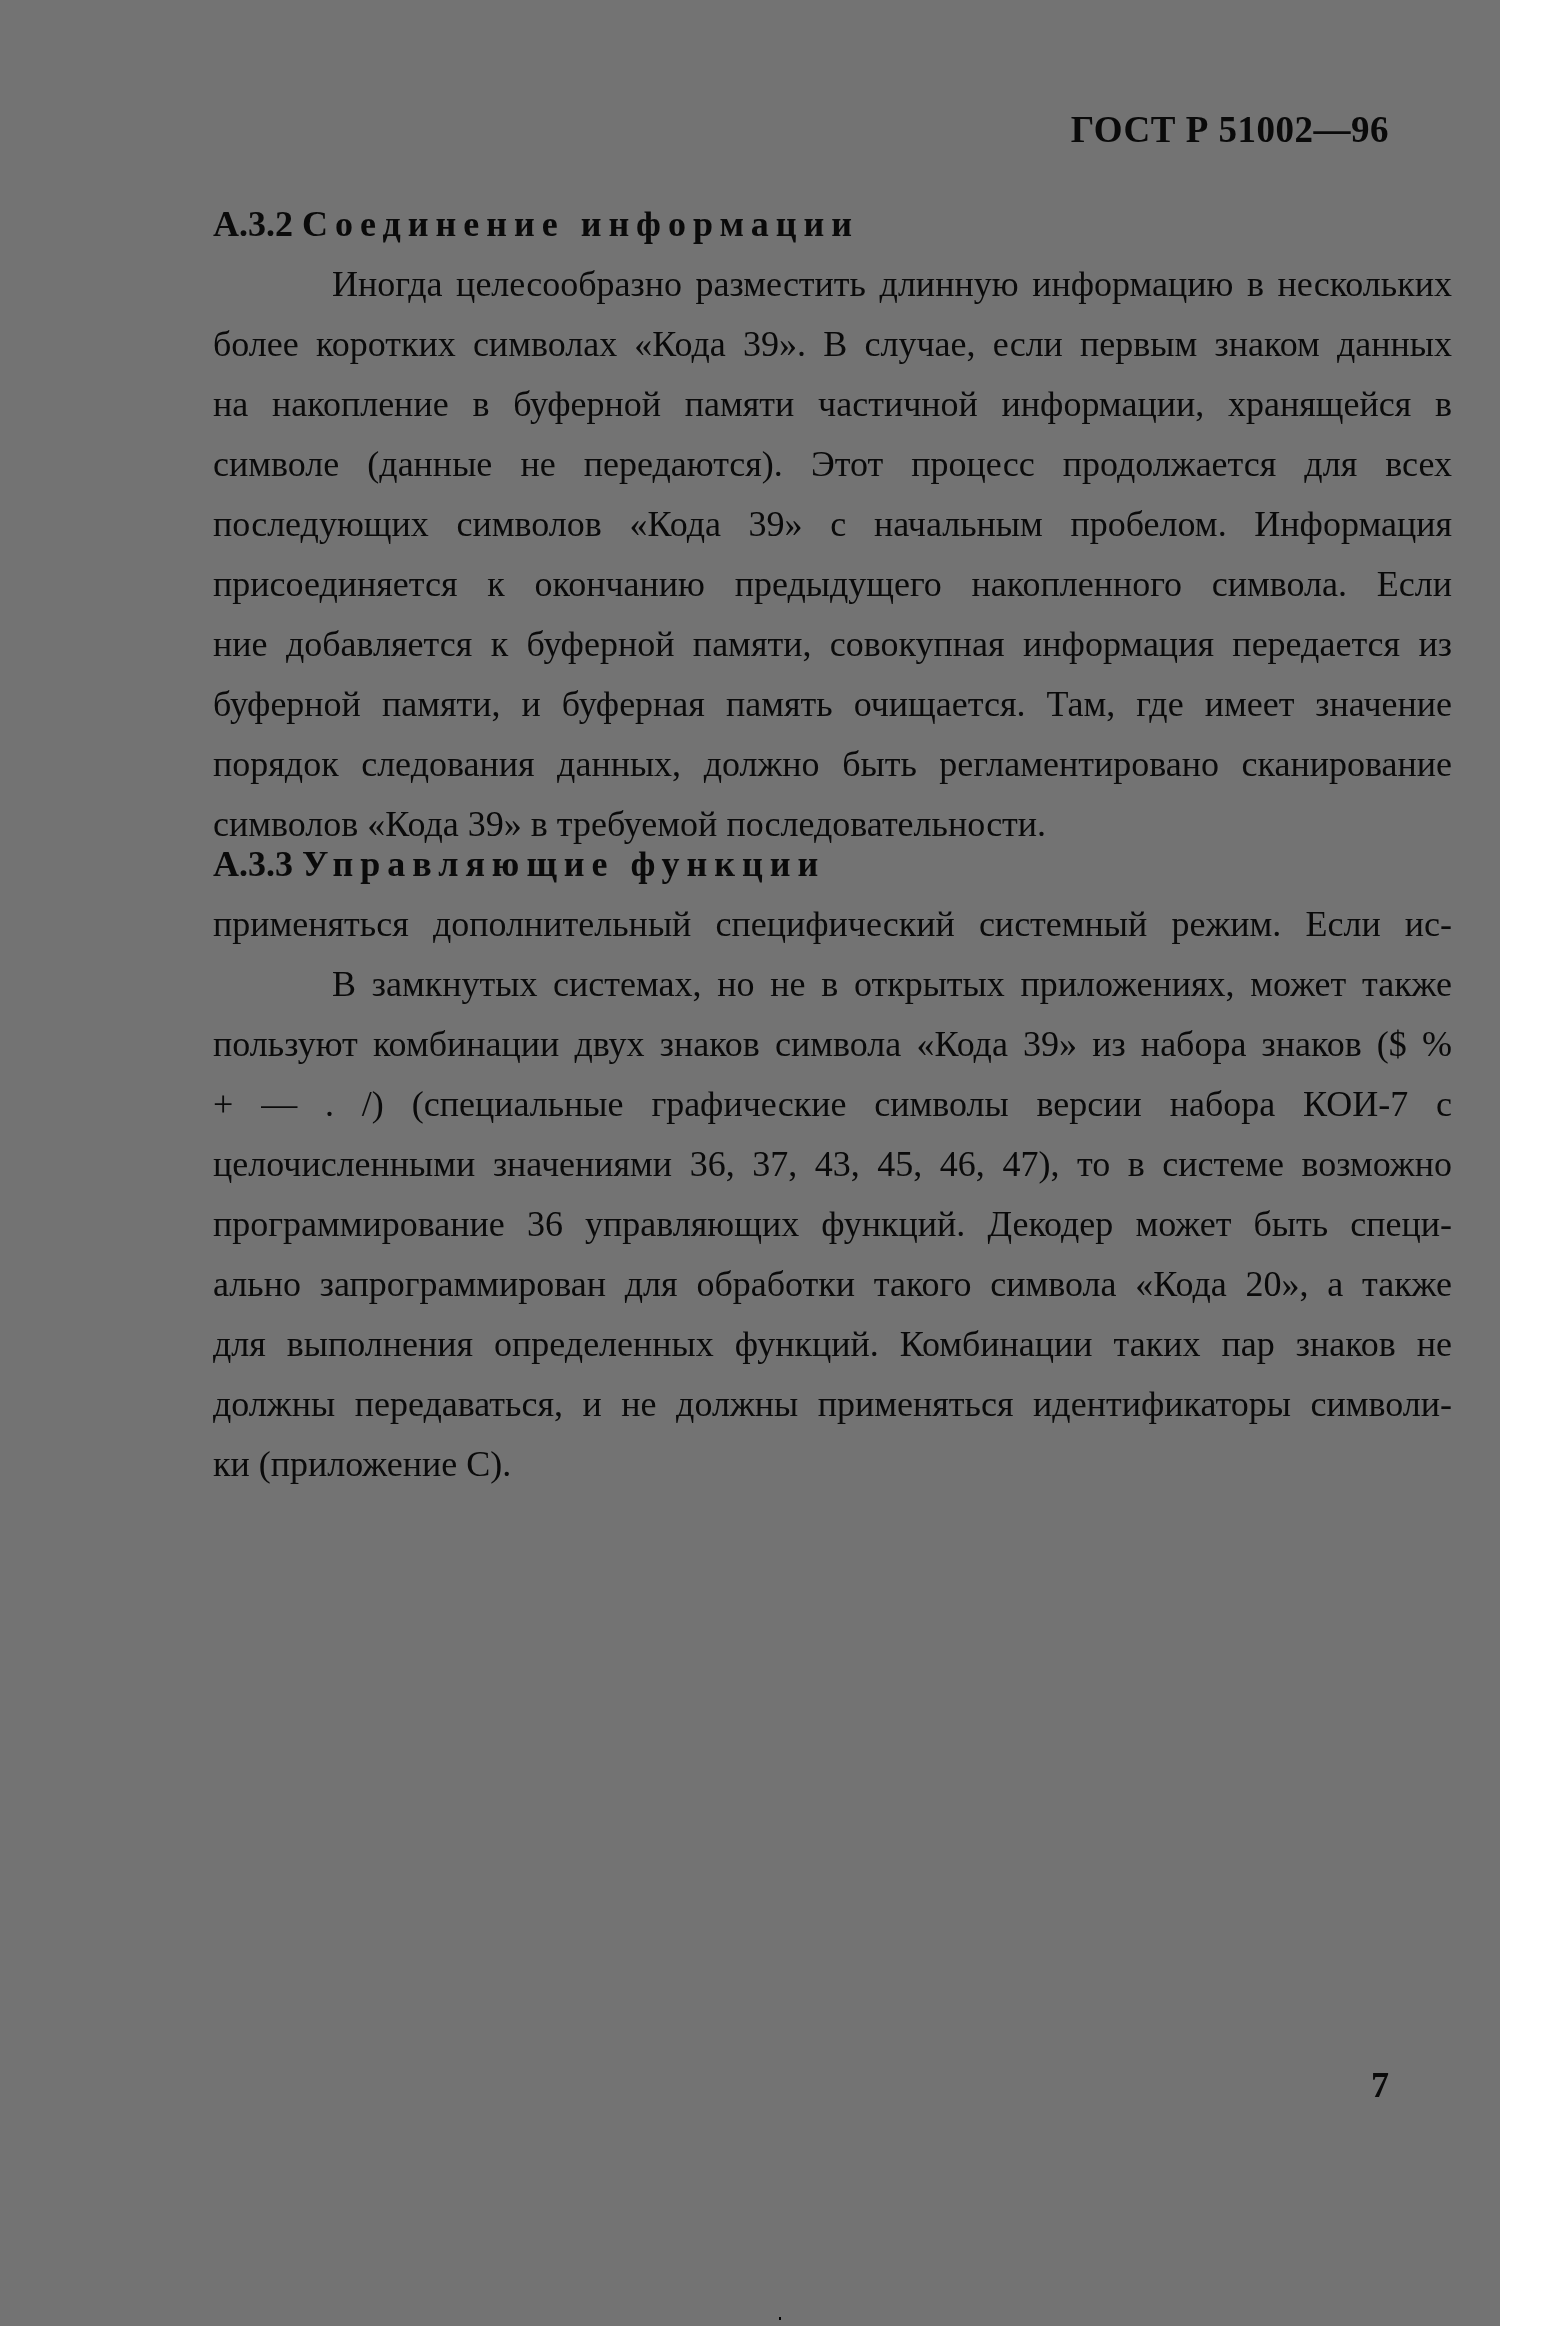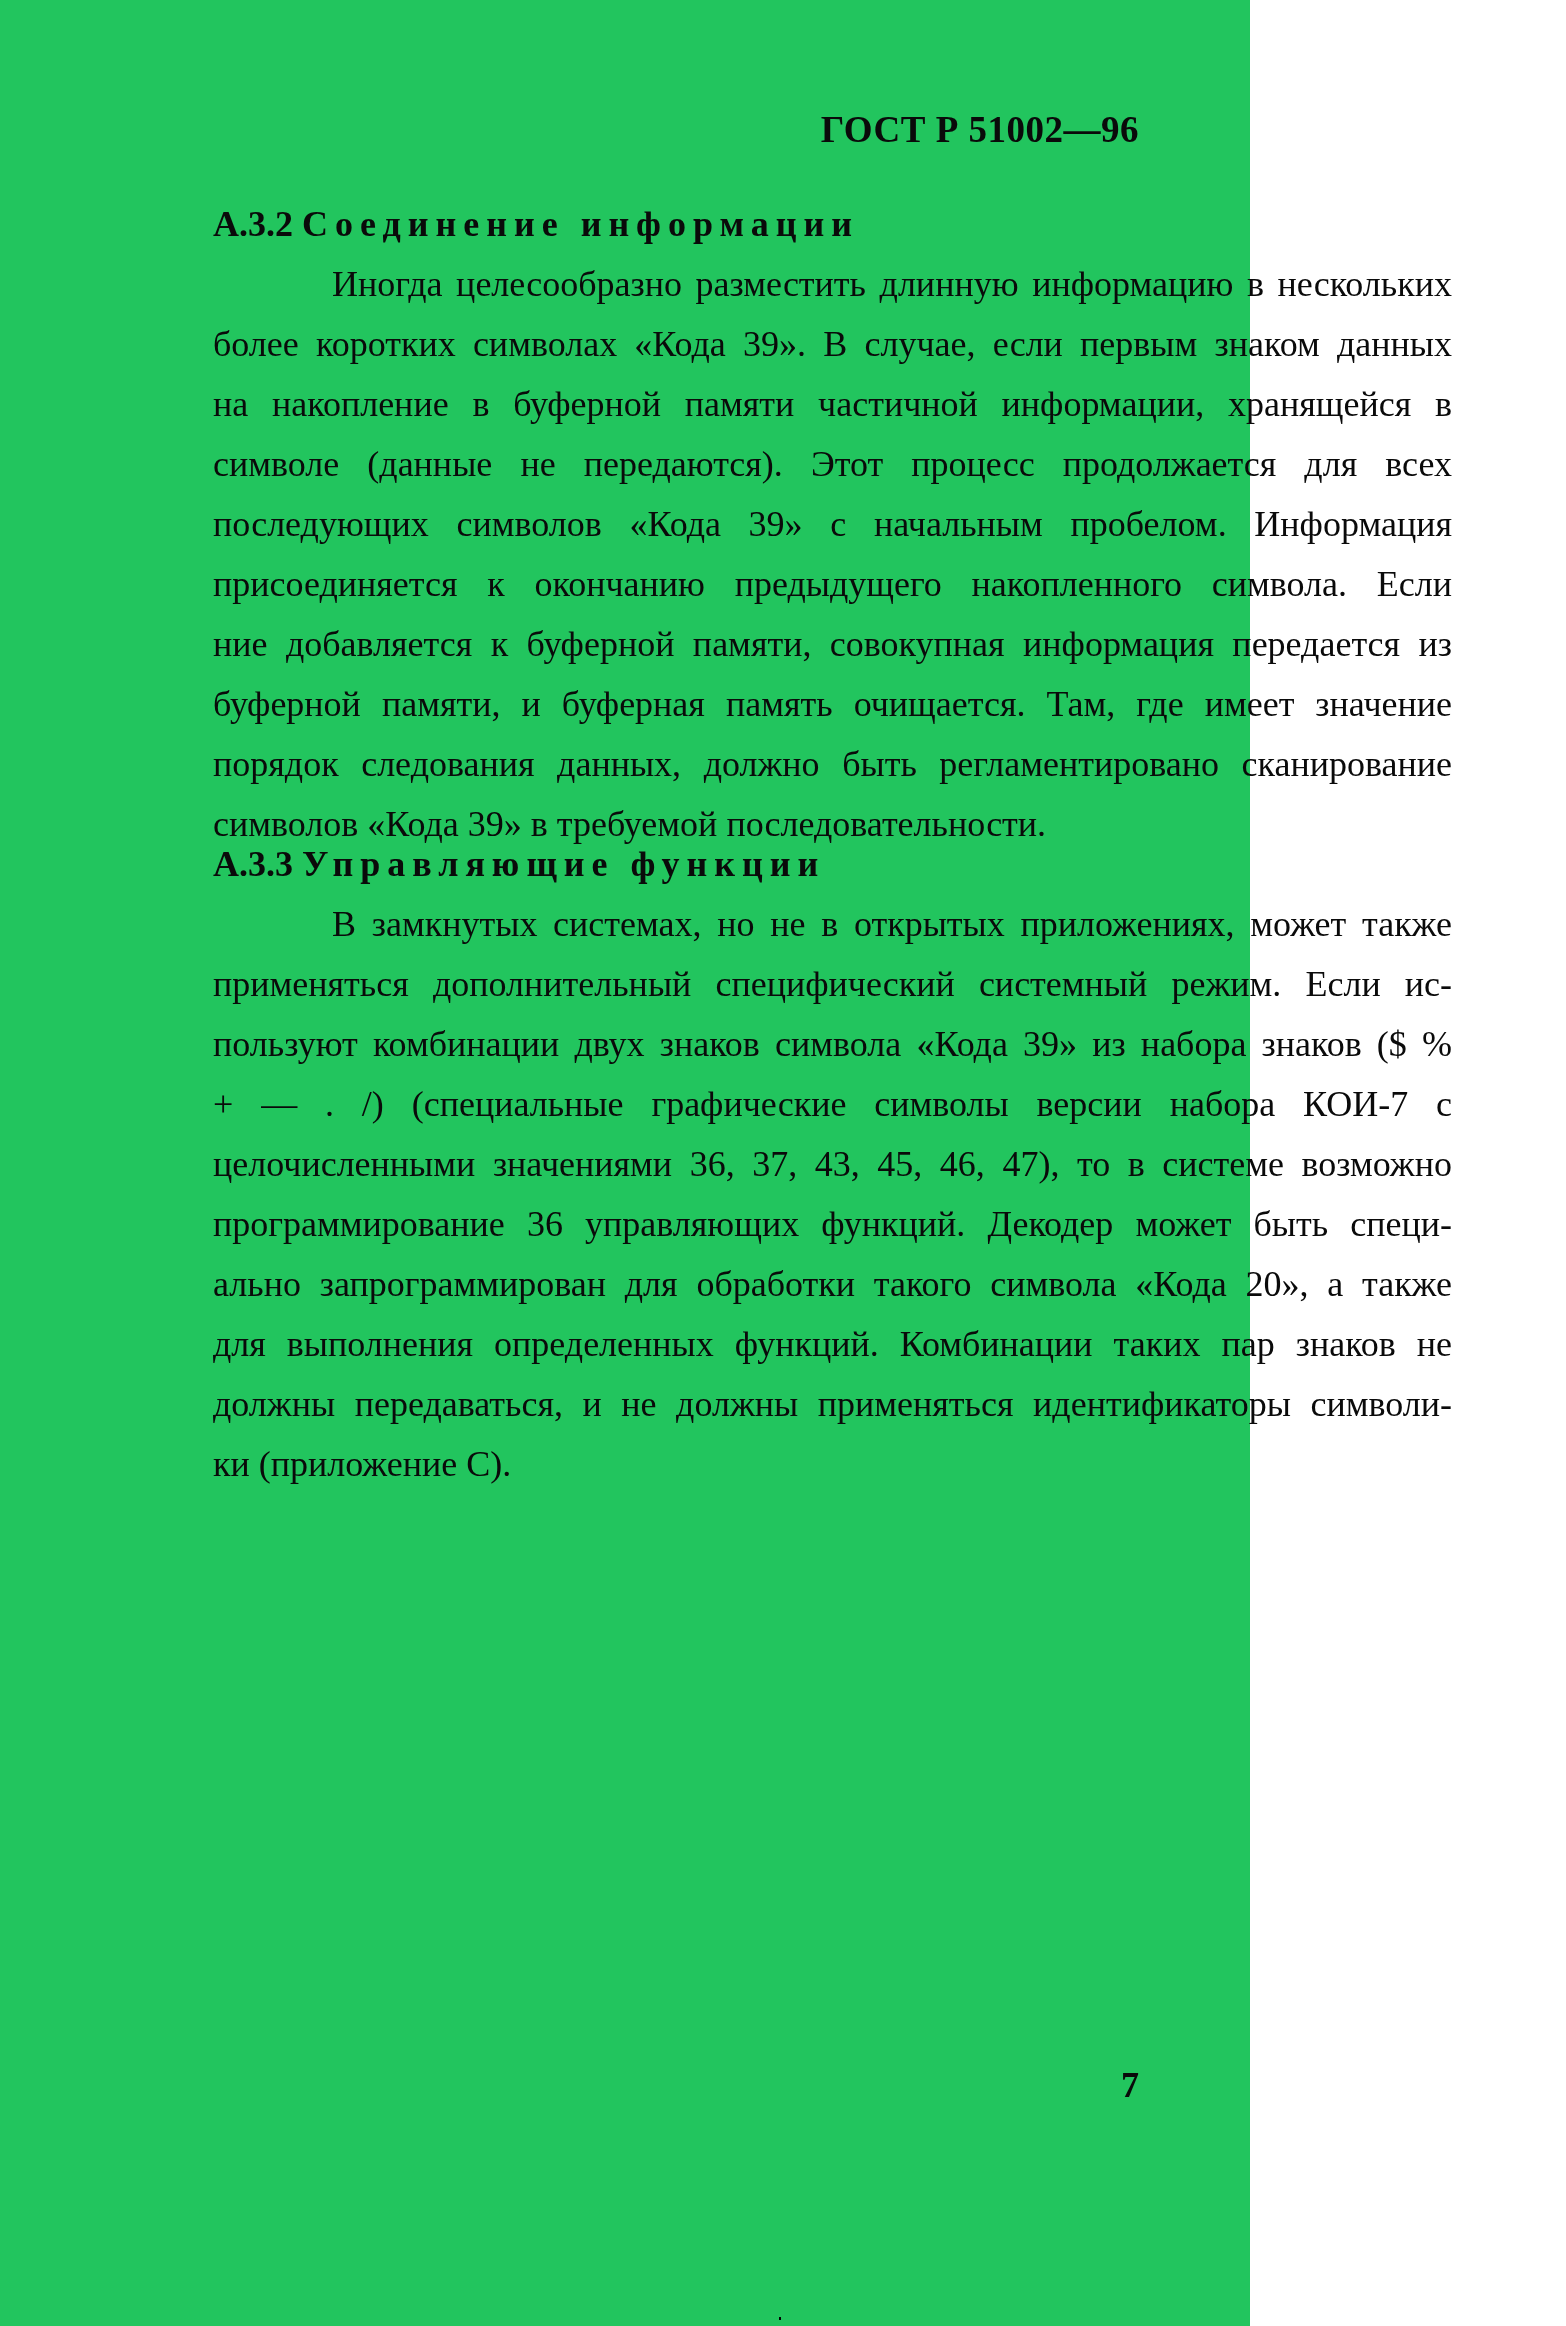--- a/index.html
+++ b/index.html
@@ -12,23 +12,23 @@
       height: 2327px;
       position: relative;
       overflow: hidden;
       font-family: "Liberation Serif", "DejaVu Serif", serif;
       color: #0a0a0a;
     }
     .page {
       position: absolute;
       left: 0;
       top: 0;
-      width: 1250px;
+      width: 1500px;
       height: 2327px;
-      background: #22c55e;
+      background: #737373;
     }
     .running-header {
       position: absolute;
       top: 111px;
       right: 111px;
       font-family: "Liberation Serif", serif;
       font-weight: bold;
       font-size: 37px;
       letter-spacing: 0.5px;
       line-height: 1;
@@ -118,22 +118,22 @@
         <span class="line last">символов «Кода 39» в требуемой последовательности.</span>
       </div>
     </section>
 
     <section>
       <h2 class="section-title">
         <span class="num">А.3.3</span>
         <span class="spaced">Управляющие функции</span>
       </h2>
       <div class="paragraph">
+        <span class="line">применяться дополнительный специфический системный режим. Если ис-</span>
         <span class="line indent">В замкнутых системах, но не в открытых приложениях, может также</span>
-        <span class="line">применяться дополнительный специфический системный режим. Если ис-</span>
         <span class="line">пользуют комбинации двух знаков символа «Кода 39» из набора знаков ($ %</span>
         <span class="line">+ — . /) (специальные графические символы версии набора КОИ-7 с</span>
         <span class="line">целочисленными значениями 36, 37, 43, 45, 46, 47), то в системе возможно</span>
         <span class="line">программирование 36 управляющих функций. Декодер может быть специ-</span>
         <span class="line">ально запрограммирован для обработки такого символа «Кода 20», а также</span>
         <span class="line">для выполнения определенных функций. Комбинации таких пар знаков не</span>
         <span class="line">должны передаваться, и не должны применяться идентификаторы символи-</span>
         <span class="line last">ки (приложение С).</span>
       </div>
     </section>

